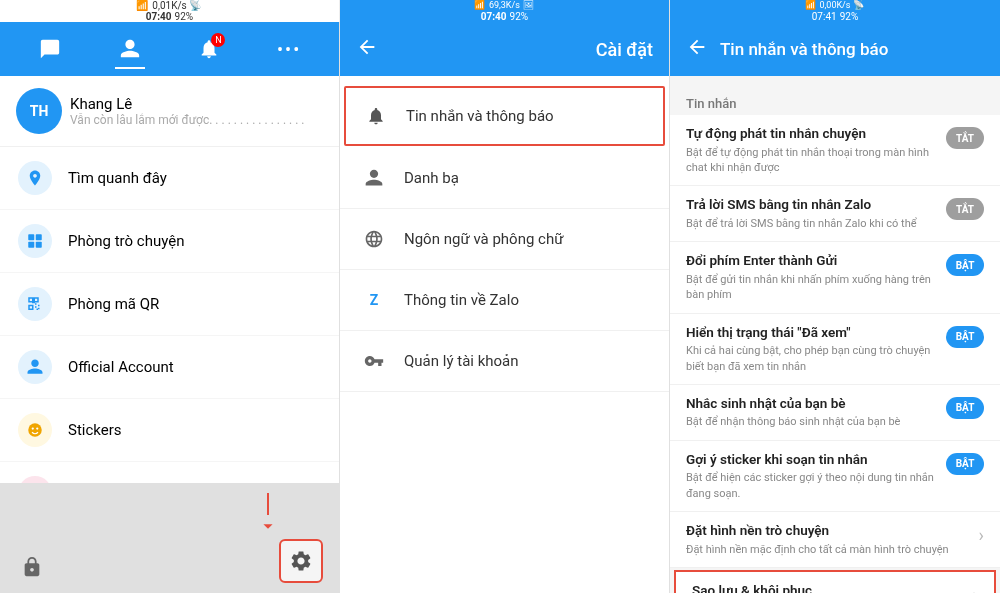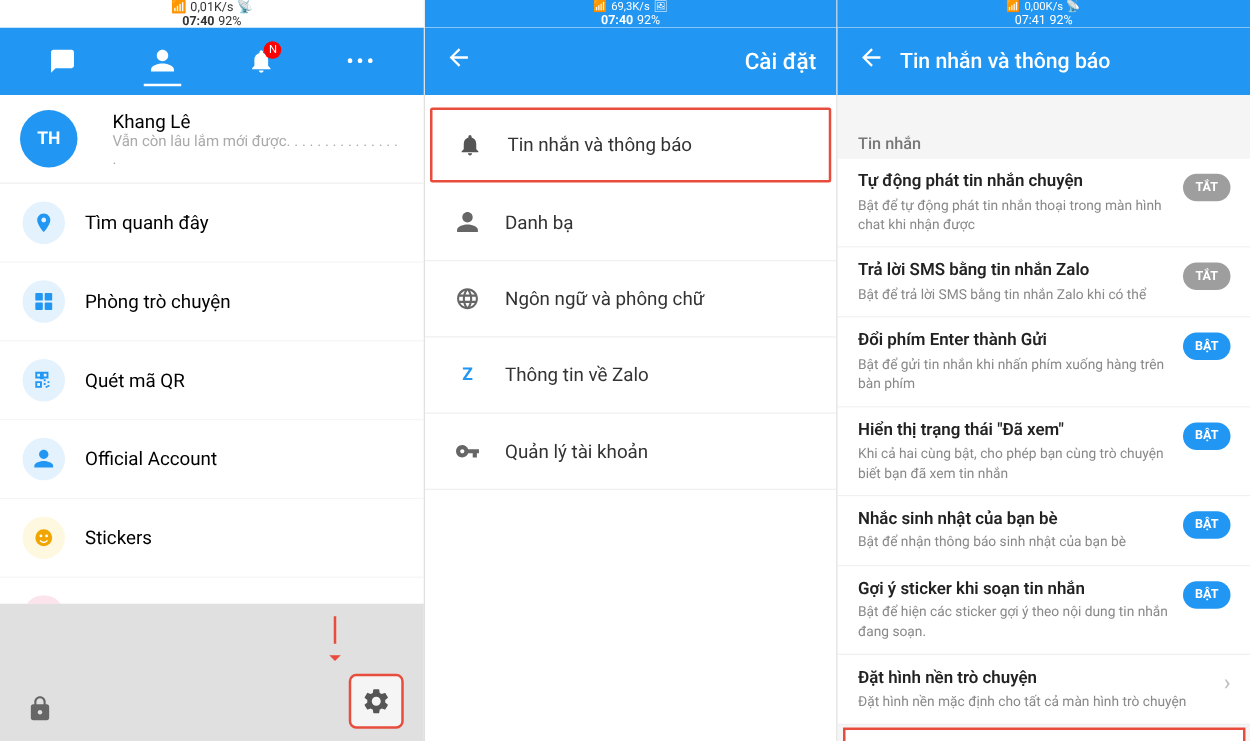--- a/index.html
+++ b/index.html
@@ -93,21 +93,21 @@
       height: 2px;
       background: #fff;
     }
 
     
     .profile-section {
       display: flex;
       align-items: center;
       padding: 12px 16px;
       border-bottom: 1px solid #f0f0f0;
-      gap: 28px;
+      gap: 8px;
     }
     .avatar {
       width: 46px;
       height: 46px;
       border-radius: 50%;
       background: #2196f3;
       display: flex;
       align-items: center;
       justify-content: center;
       color: #fff;
@@ -265,21 +265,21 @@
       color: #fff;
     }
     .panel3-title {
       font-size: 17px;
       font-weight: 500;
       color: #fff;
     }
     .panel3-content {
       flex: 1;
       overflow-y: auto;
-      padding: 24px 0;
+      padding: 12px 0;
     }
     .section-label {
       font-size: 13px;
       color: #777;
       padding: 8px 16px 4px;
       font-weight: 500;
     }
     .setting-row {
       background: #fff;
       padding: 10px 16px;
@@ -430,21 +430,21 @@
         </div>
         <span class="menu-label">Phòng trò chuyện</span>
       </div>
 
       <div class="menu-item">
         <div class="menu-icon" style="background:#e3f2fd;">
           <svg width="18" height="18" viewBox="0 0 24 24" fill="#2196f3">
               <path d="M3 3h7v7H3zm2 2v3h3V5zm5-2h7v7h-7zm2 2v3h3V5zM3 13h7v7H3zm2 2v3h3v-3zm9 3h2v2h-2zm2-5h2v2h-2zm-2 0h-2v-2h-4v-2h2v-2h2v4h2zm0 2v2h-2v-2zm2 2h2v2h-2z"></path>
             </svg>
         </div>
-        <span class="menu-label">Quét mã QR</span>
+        <span class="menu-label">Phòng mã QR</span>
       </div>
 
       <div class="menu-item">
         <div class="menu-icon" style="background:#e3f2fd;">
           <svg width="18" height="18" viewBox="0 0 24 24" fill="#2196f3">
               <path d="M12 12c2.7 0 5-2.3 5-5s-2.3-5-5-5-5 2.3-5 5 2.3 5 5 5zm0 2c-3.3 0-10 1.7-10 5v2h20v-2c0-3.3-6.7-5-10-5z"></path>
             </svg>
         </div>
         <span class="menu-label">Official Account</span>
       </div>

